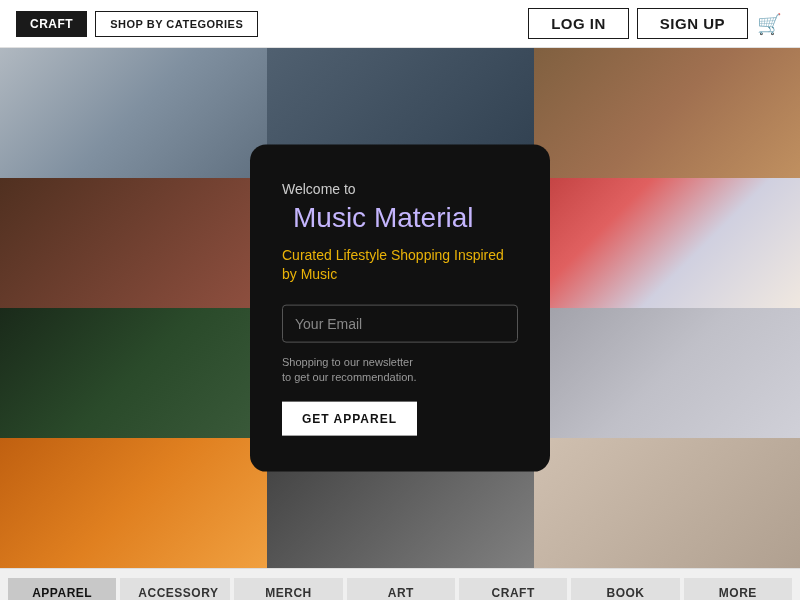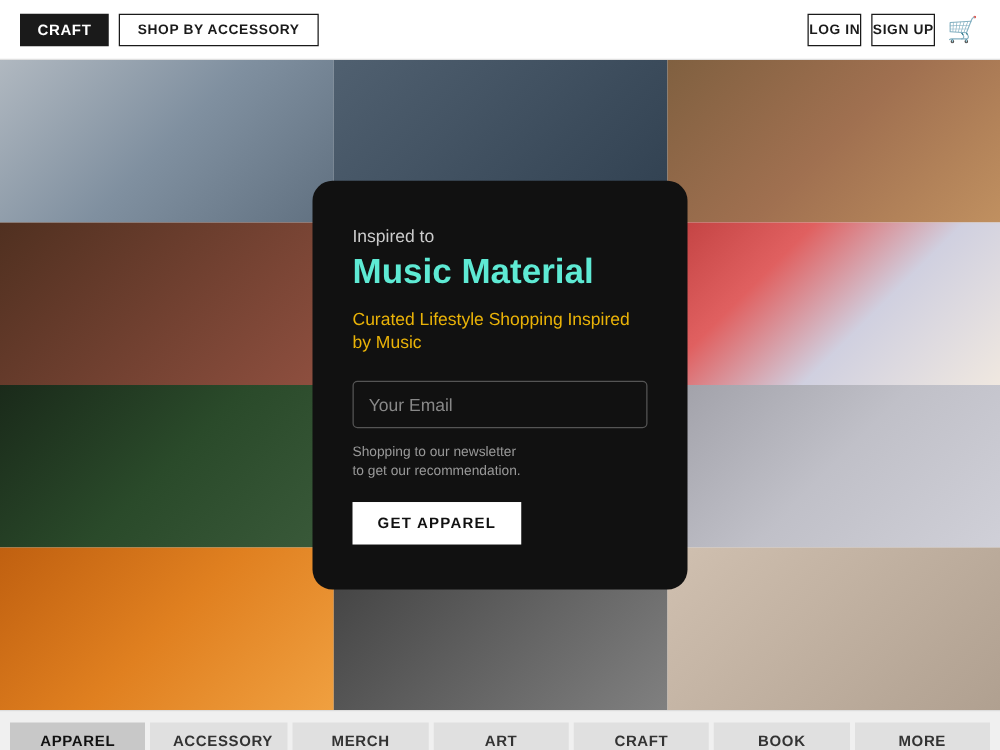--- a/index.html
+++ b/index.html
@@ -36,22 +36,22 @@
       font-size: 11px;
       font-weight: bold;
       cursor: pointer;
       letter-spacing: 0.5px;
     }
     .navbar-right { display: flex; align-items: center; gap: 8px; }
     .btn-auth {
       background: #fff;
       color: #1a1a1a;
       border: 1.5px solid #1a1a1a;
-      padding: 6px 0;
-      font-size: 11px;
+      padding: 6px 22px;
+      font-size: 15px;
       font-weight: bold;
       cursor: pointer;
       letter-spacing: 0.5px;
     }
     .cart-icon {
       width: 28px;
       height: 28px;
       display: flex;
       align-items: center;
       justify-content: center;
@@ -135,24 +135,25 @@
       gap: 0;
     }
     .modal-welcome {
       font-size: 14px;
       color: #ccc;
       margin-bottom: 6px;
       font-weight: normal;
     }
     .modal-title {
       font-size: 28px;
-      font-weight: bold;
-      color: #5eead4;
+      font-weight: normal;
+      color: #c4b5fd;
       margin-bottom: 12px;
       line-height: 1.1;
+      margin-left: 11px;
     }
     .modal-subtitle {
       font-size: 14px;
       color: #eab308;
       margin-bottom: 20px;
       line-height: 1.4;
     }
     .modal-input {
       width: 100%;
       padding: 10px 12px;
@@ -213,21 +214,21 @@
       background: #c8c8c8;
       color: #111;
     }
   </style>
 </head>
 <body>
 
 <nav class="navbar">
   <div class="navbar-left">
     <button class="btn-about">CRAFT</button>
-    <button class="btn-nav">SHOP BY ACCESSORY</button>
+    <button class="btn-nav">SHOP BY CATEGORIES</button>
   </div>
   <div class="navbar-right">
     <button class="btn-auth">LOG IN</button>
     <button class="btn-auth">SIGN UP</button>
     <div class="cart-icon">🛒</div>
   </div>
 </nav>
 
 <div class="hero">
 
@@ -236,21 +237,21 @@
   <div class="photo-cell photo-cell-3"></div>
   <div class="photo-cell photo-cell-4"></div>
   <div class="photo-cell photo-cell-5"></div>
   <div class="photo-cell photo-cell-6"></div>
   <div class="photo-cell photo-cell-7"></div>
   <div class="photo-cell photo-cell-8"></div>
   <div class="photo-cell photo-cell-9"></div>
   <div class="photo-cell photo-cell-10"></div>
 
   <div class="modal-card">
-    <div class="modal-welcome">Inspired to</div>
+    <div class="modal-welcome">Welcome to</div>
     <div class="modal-title">Music Material</div>
     <div class="modal-subtitle">Curated Lifestyle Shopping Inspired by Music</div>
     <input class="modal-input" type="email" placeholder="Your Email" style="">
     <div class="modal-note">
       <span>Shopping to our newsletter</span><br>
       <span>to get our recommendation.</span>
     </div>
     <button class="btn-get-started">GET APPAREL</button>
   </div>
 </div>

